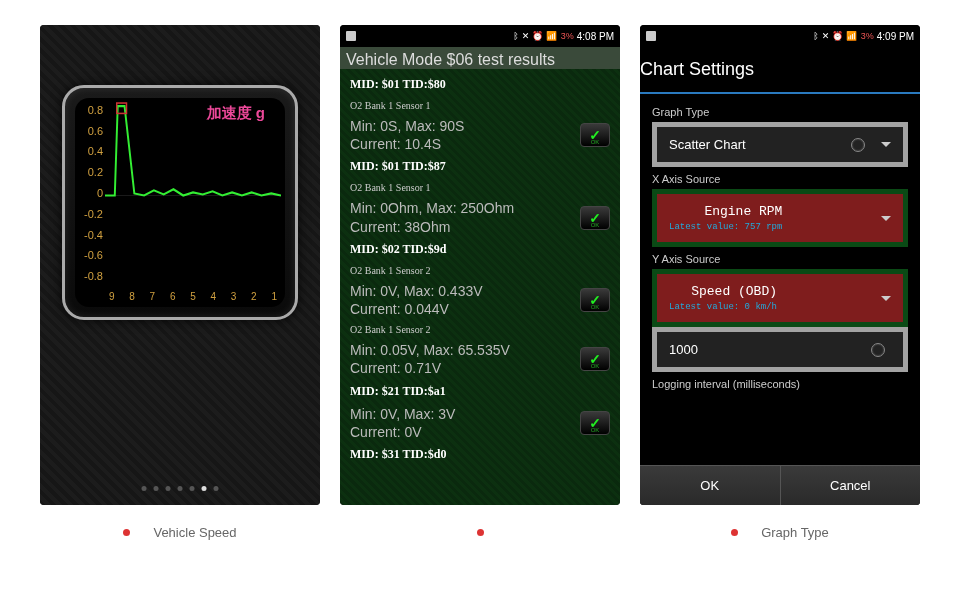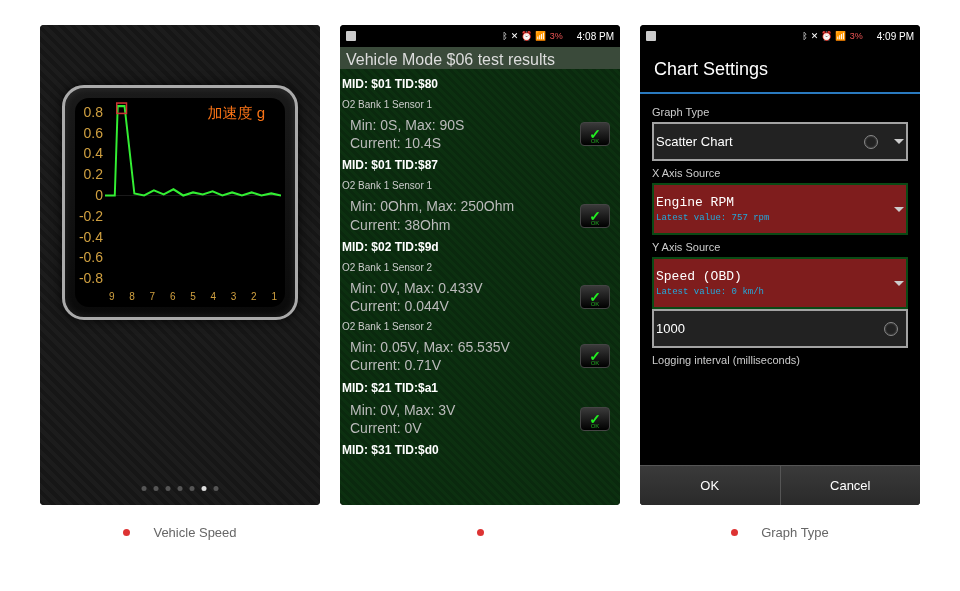--- a/index.html
+++ b/index.html
@@ -4,54 +4,54 @@
 <style>
 * { box-sizing: border-box; margin: 0; padding: 0; }
 body { background: #fff; font-family: Arial, sans-serif; width: 960px; height: 591px; position: relative; }
 .container { display: flex; gap: 20px; padding: 25px 40px 10px 40px; }
 .phone { width: 280px; height: 480px; background: #1a1a1a; border-radius: 4px; overflow: hidden; position: relative; }
 .statusbar { height: 22px; background: #000; display: flex; align-items: center; justify-content: space-between; padding: 0 6px; font-size: 9px; color: #fff; }
 .sb-left { display: flex; gap: 4px; align-items: center; }
 .sb-right { display: flex; gap: 3px; align-items: center; }
 .sb-icon { width: 10px; height: 10px; background: #ccc; border-radius: 1px; }
 .sb-batt { color: #e55; }
-.sb-time { font-size: 10px; margin-left: 11px; }
+.sb-time { font-size: 10px; margin-left: 0; }
 
 
 .p1-body { background: repeating-linear-gradient(45deg, #161616 0 4px, #1c1c1c 4px 8px); height: 480px; position: relative; }
 .gauge-box { position: absolute; top: 60px; left: 22px; right: 22px; height: 235px; background: linear-gradient(#1a1a1a,#0a0a0a); border: 3px solid #aaa; border-radius: 22px; box-shadow: 0 0 12px rgba(0,0,0,0.8), inset 0 0 8px rgba(255,255,255,0.1); padding: 10px; }
 .gauge-inner { background: #000; height: 100%; border-radius: 14px; position: relative; overflow: hidden; }
-.gauge-title { position: absolute; top: 6px; right: 20px; color: #f97316; font-size: 15px; font-weight: normal; }
-.y-axis { position: absolute; left: 4px; top: 2px; bottom: 18px; width: 26px; color: #d0a040; font-size: 14px; }
+.gauge-title { position: absolute; top: 6px; right: 20px; color: #ec4899; font-size: 15px; font-weight: bold; }
+.y-axis { position: absolute; left: 4px; top: 2px; bottom: 18px; width: 26px; color: #d0a040; font-size: 11px; }
 .y-axis div { position: absolute; right: 2px; }
 .x-axis { position: absolute; bottom: 2px; left: 30px; right: 4px; height: 14px; display: flex; justify-content: space-between; color: #d0a040; font-size: 10px; padding: 0 4px; }
 .plot { position: absolute; left: 30px; right: 4px; top: 4px; bottom: 18px; }
 .plot svg { width: 100%; height: 100%; }
 .pager { position: absolute; bottom: 14px; left: 50%; transform: translateX(-50%); display: flex; gap: 7px; }
 .dot { width: 5px; height: 5px; border-radius: 50%; background: #555; }
 .dot.active { background: #ddd; }
 
 
 .p2-header { height: 22px; background: #3a4a3a; color: #ddd; font-size: 16px; padding: 4px 6px; }
 .p2-body { background: #0c3010; height: 436px; overflow: hidden; padding: 4px 0; background-image: repeating-linear-gradient(45deg, rgba(0,0,0,0.15) 0 3px, transparent 3px 6px); }
-.test-item { padding: 4px 2px; color: #fff; font-size: 11px; }
+.test-item { padding: 4px 10px; color: #fff; font-size: 11px; font-family: Liberation Serif, serif; }
 .test-item.hdr { font-weight: bold; font-size: 12px; }
 .test-item.sub { color: #ccc; font-size: 10px; }
 .test-row { display: flex; align-items: center; justify-content: space-between; padding: 2px 10px; }
 .test-vals { color: #bbb; font-size: 14px; line-height: 1.3; }
 .ok-btn { width: 30px; height: 24px; background: linear-gradient(#3a3a3a,#000); border-radius: 4px; display: flex; align-items: center; justify-content: center; position: relative; border: 1px solid #444; }
 .ok-btn::before { content: '✓'; color: #2e2; font-size: 14px; font-weight: bold; }
 .ok-label { color: #2a2; font-size: 6px; position: absolute; bottom: 1px; }
 
 
 .p3-body { background: #000; height: 458px; padding: 0; }
-.p3-title { color: #fff; font-size: 18px; padding: 12px 14px; border-bottom: 2px solid #2a7abf; }
+.p3-title { color: #fff; font-size: 18px; padding: 12px 0; border-bottom: 2px solid #2a7abf; }
 .p3-content { padding: 6px 12px; }
 .p3-label { color: #ccc; font-size: 11px; margin: 6px 0 4px 0; }
-.p3-field { background: #222; border: 2px solid #a3a3a3; padding: 10px 2px; display: flex; align-items: center; justify-content: space-between; color: #fff; font-size: 13px; position: relative; }
+.p3-field { background: #222; border: 5px solid #a3a3a3; padding: 10px 12px; display: flex; align-items: center; justify-content: space-between; color: #fff; font-size: 13px; position: relative; text-align: right; }
 .p3-field.green { background: #7f1d1d; border-color: #0a4a15; font-family: Liberation Mono, monospace; }
 .p3-sub { color: #2ad; font-size: 9px; margin-top: 3px; }
 .radio { width: 14px; height: 14px; border: 1px solid #888; border-radius: 50%; background: #222; box-shadow: inset 0 0 2px rgba(255,255,255,0.3); margin-right: 6px; }
 .dropdown-arrow { width: 0; height: 0; border-left: 5px solid transparent; border-right: 5px solid transparent; border-top: 5px solid #ccc; }
 .p3-buttons { position: absolute; bottom: 0; left: 0; right: 0; display: flex; background: #333; border-top: 1px solid #555; }
 .p3-btn { flex: 1; padding: 12px; text-align: center; color: #fff; font-size: 13px; border-right: 1px solid #555; background: linear-gradient(#3a3a3a,#2a2a2a); }
 .p3-btn:last-child { border-right: none; }
 
 .captions { display: flex; gap: 20px; padding: 10px 40px; }
 .caption { width: 280px; text-align: center; display: flex; align-items: center; justify-content: center; gap: 23px; font-size: 13px; color: #666; }

